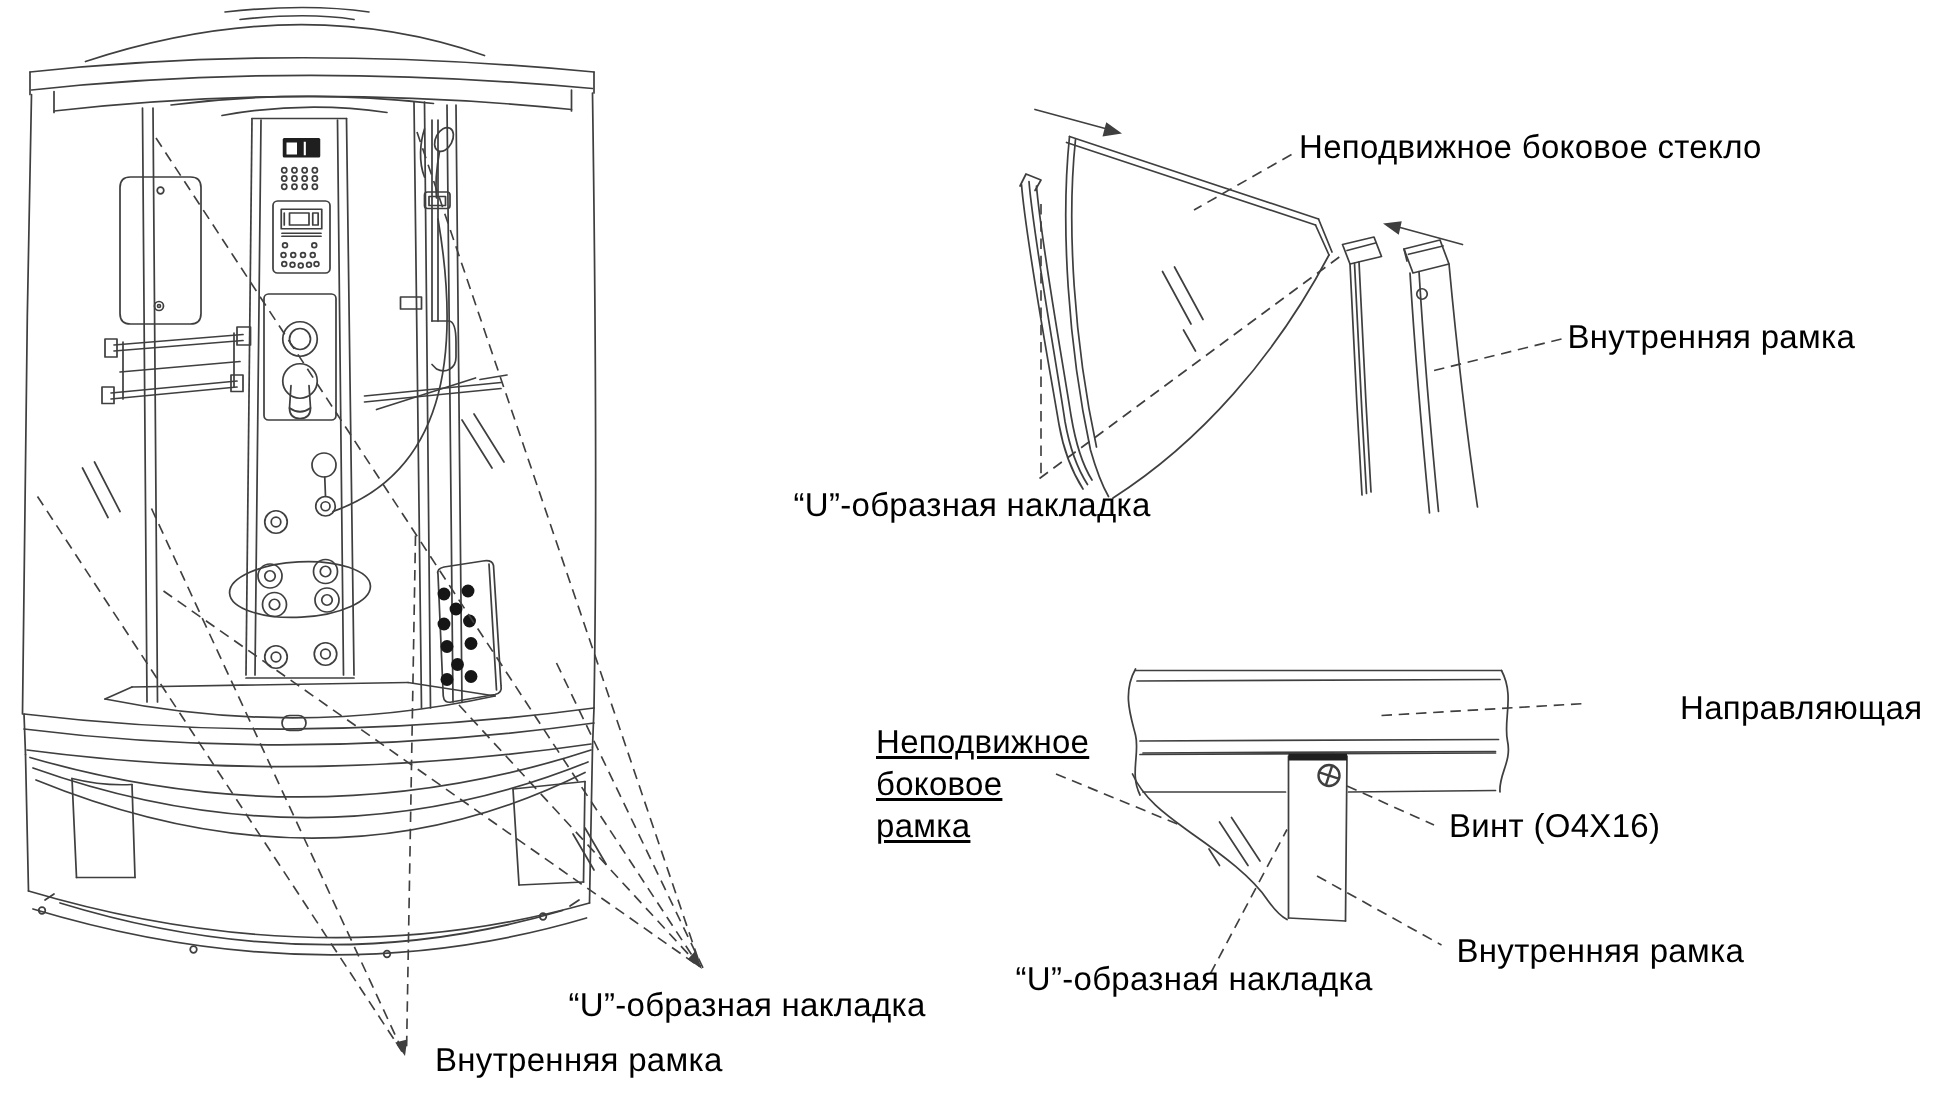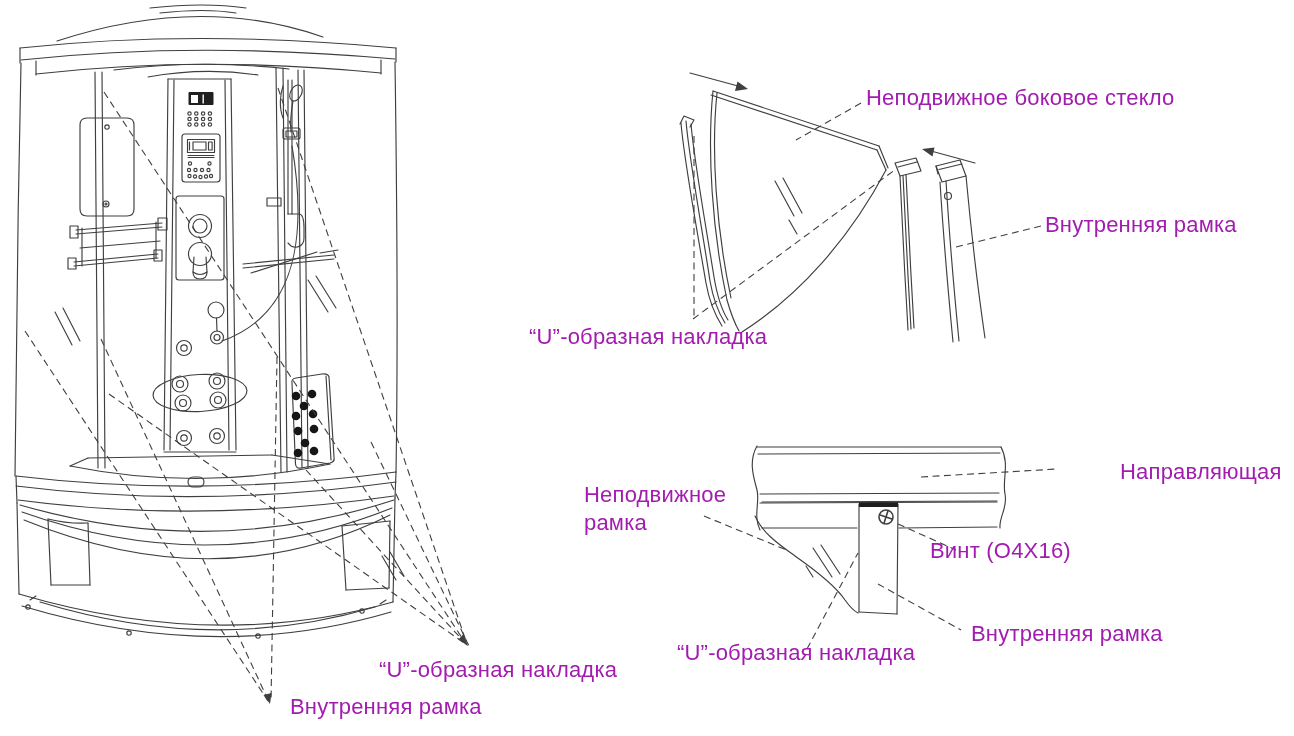--- a/index.html
+++ b/index.html
@@ -8,24 +8,24 @@
     font-family:"Liberation Sans", sans-serif;
   }
   .stage svg{position:absolute;left:0;top:0;}
   .ln{fill:none;stroke-width:1.15;stroke-linecap:round;stroke-linejoin:round;}
   .dash{fill:none;stroke-width:1.1;stroke-linecap:butt;stroke-dasharray:7 4.5;}
   .arrowhead{stroke:none;fill:#3f3f3f;}
   .dot{stroke:none;fill:#161616;}
   .blackfill{fill:#1f1f1f;stroke:none;}
   .whitefill{fill:#ffffff;stroke:none;}
   .lbl{
-    position:absolute;color:#a21caf;font-size:22px;line-height:26px;white-space:nowrap;
+    position:absolute;color:#000000;font-size:22px;line-height:26px;white-space:nowrap;
     letter-spacing:0.2px;
   }
-  .lbl-multi{white-space:normal;line-height:28px;}
+  .lbl-multi{white-space:normal;line-height:28px;text-decoration:underline;}
   .lbl-multi span{display:block;}
 </style>
 </head>
 <body>
 
 <div class="stage">
 
   <svg width="1294" height="736" viewBox="0 0 1294 736">
 
     <g class="ln" stroke="#3f3f3f">
@@ -363,24 +363,25 @@
   <div class="lbl" style="left:866px;top:85px">Неподвижное боковое стекло</div>
 
   <div class="lbl" style="left:1045px;top:212px">Внутренняя рамка</div>
 
   <div class="lbl" style="left:529px;top:324px">“U”-образная накладка</div>
 
   <div class="lbl" style="left:1120px;top:459px">Направляющая</div>
 
   <div class="lbl lbl-multi" style="left:584px;top:481px">
     <span>Неподвижное</span>
+    <span>боковое</span>
     <span>рамка</span>
   </div>
 
-  <div class="lbl" style="left:930px;top:538px">Винт (О4Х16)</div>
+  <div class="lbl" style="left:966px;top:538px">Винт (О4Х16)</div>
 
   <div class="lbl" style="left:971px;top:621px">Внутренняя рамка</div>
 
   <div class="lbl" style="left:677px;top:640px">“U”-образная накладка</div>
 
   <div class="lbl" style="left:379px;top:657px">“U”-образная накладка</div>
 
   <div class="lbl" style="left:290px;top:694px">Внутренняя рамка</div>
 
 </div>

